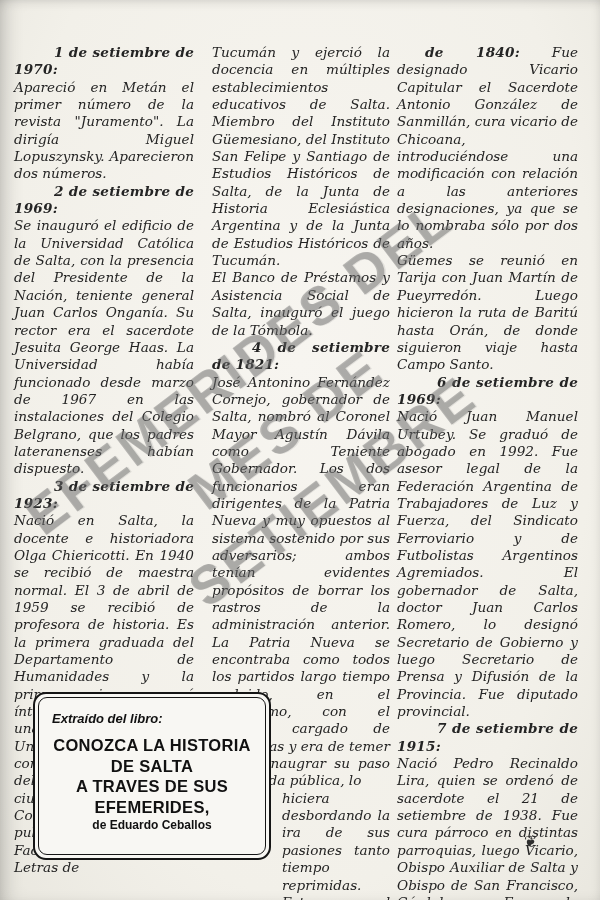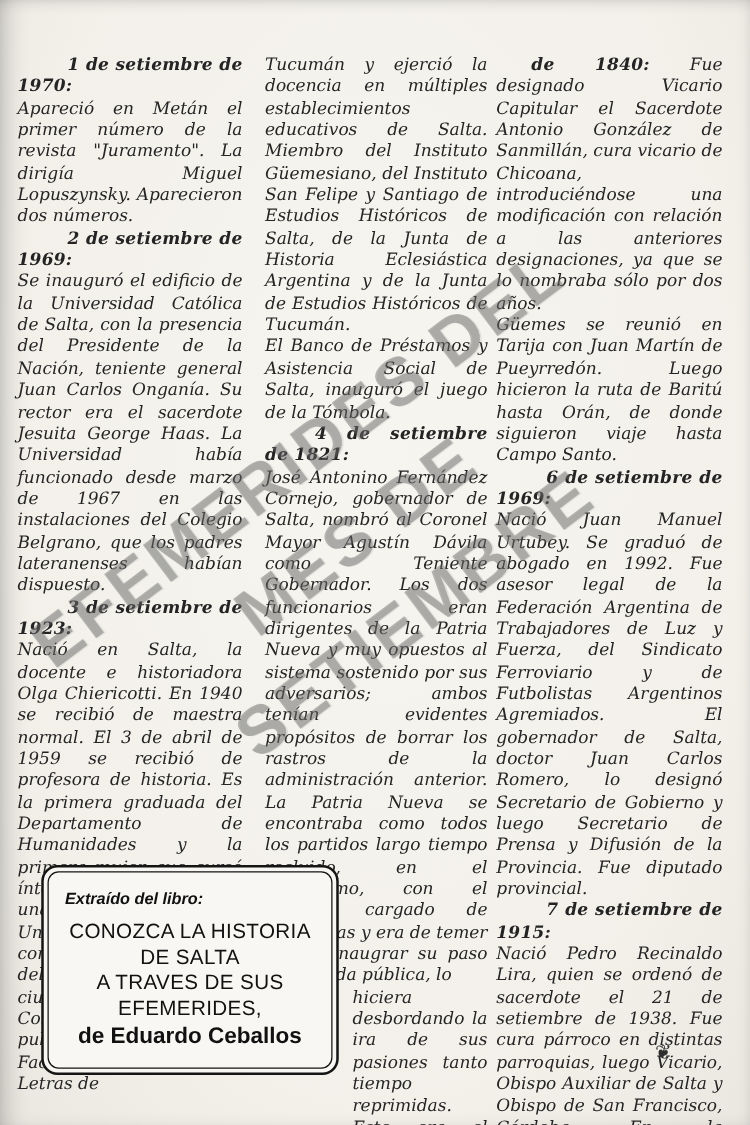--- a/index.html
+++ b/index.html
@@ -58,27 +58,27 @@
     border:1.5px solid #151515; border-radius:9px;
     font-family:"Liberation Sans", sans-serif;
     color:#111;
   }
   .box-label {
     margin:13px 0 9px 13px;
     font-size:13px; font-weight:bold; font-style:italic;
   }
   .box-title {
     margin:0 6px;
-    font-size:16.5px; font-weight:normal; line-height:20.5px;
+    font-size:16.5px; font-weight:bold; line-height:20.5px;
     text-align:center; letter-spacing:.3px;
     white-space:pre-line;
   }
   .box-author {
     margin:1px 0 0 0;
-    font-size:18px; font-weight:bold; text-align:center;
+    font-size:12px; font-weight:bold; text-align:center;
   }
 
   
   .page-number {
     position:absolute; left:28px; top:856px;
     font-family:Liberation Mono, monospace;
     font-size:17px; font-weight:bold; color:#1c1c1c;margin-top:44px;
   }
   .ornament {
     position:absolute; left:524px; top:832px;

